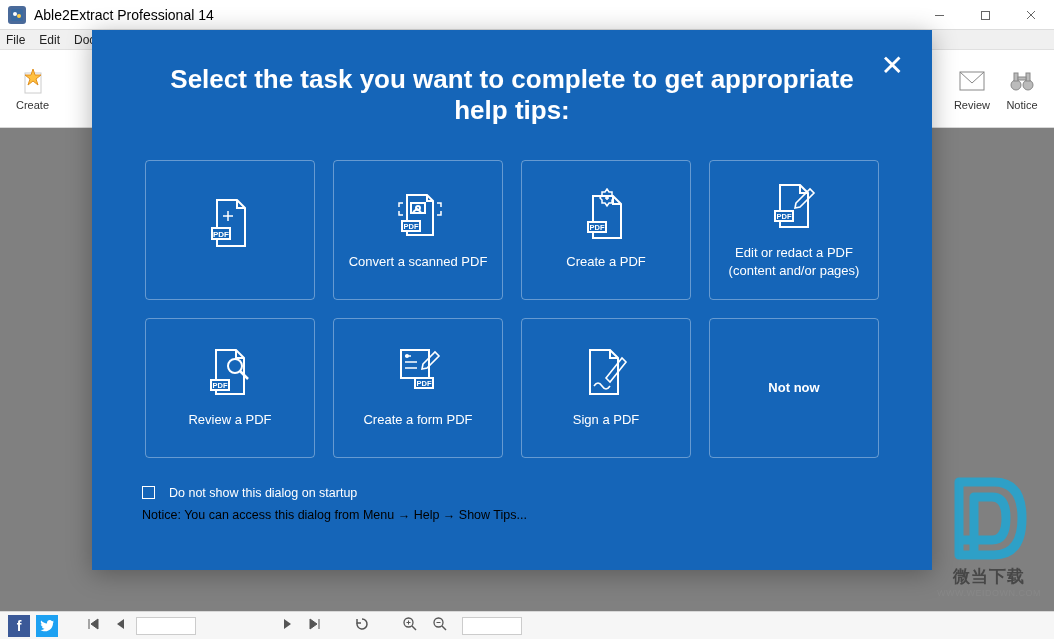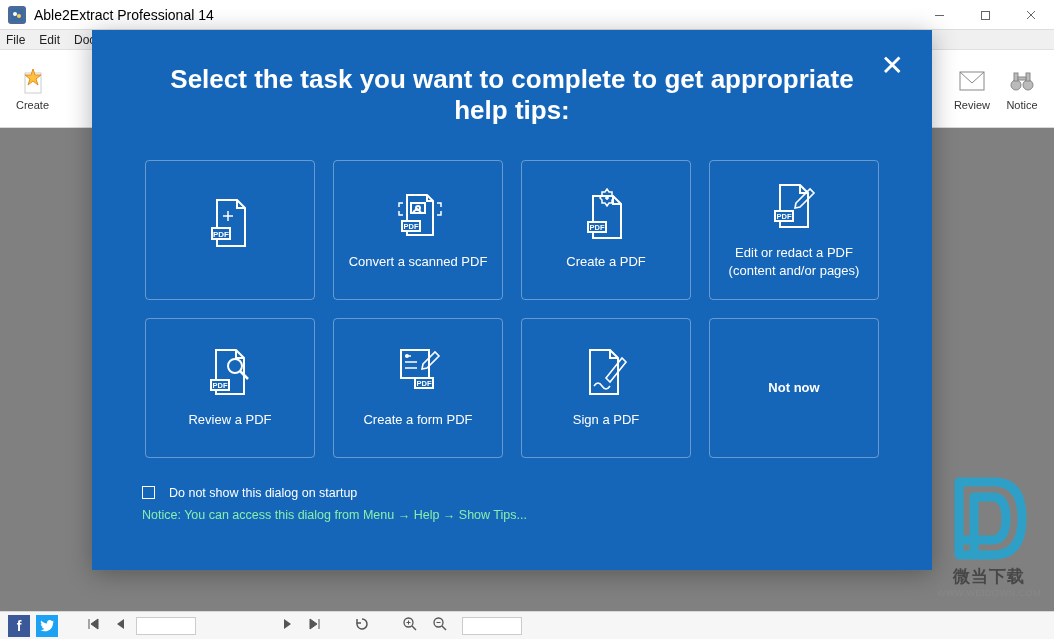--- a/index.html
+++ b/index.html
@@ -40,21 +40,21 @@
 .modal .closebtn { position: absolute; top: 22px; right: 28px; font-size: 28px; cursor: pointer; color:#fff; font-weight: 300; line-height: 1;}
 .modal h1 { text-align: center; font-size: 26px; font-weight: 600; margin-bottom: 34px; }
 .grid { display: grid; grid-template-columns: repeat(4, 170px); grid-template-rows: repeat(2, 140px); gap: 18px; justify-content: center; }
 .card { border: 1px solid rgba(255,255,255,0.35); border-radius: 4px; display: flex; flex-direction: column; align-items: center; justify-content: center; padding: 12px; cursor: pointer; }
 .card .cicon { width: 50px; height: 50px; margin-bottom: 14px; display:flex; align-items:center; justify-content:center;}
 .card .clabel { font-size: 13px; text-align: center; line-height: 1.35; }
 .card.notnow .clabel { font-weight: bold; }
 .footer { margin-top: 28px; font-size: 12.5px; }
 .chkrow { display: flex; align-items: flex-start; gap: 14px; margin-bottom: 8px; }
 .chkbox { width: 13px; height: 13px; border: 1.5px solid #fff; background: transparent; }
-.notice { color: #86efac; }
+.notice { color: #000000; }
 
 
 .watermark { position: absolute; right: 0; bottom: 30px; width: 130px; height: 150px; display:flex; flex-direction:column; align-items:center; justify-content:center; opacity: 0.95; pointer-events:none;}
 .watermark .dlogo { width: 90px; height: 95px; }
 .watermark .wtext { font-size: 17px; font-weight: bold; color: #444; letter-spacing: 1px;}
 .watermark .wurl { font-size: 9px; color: #888; letter-spacing: 0.5px;}
 </style>
 </head>
 <body>
 

